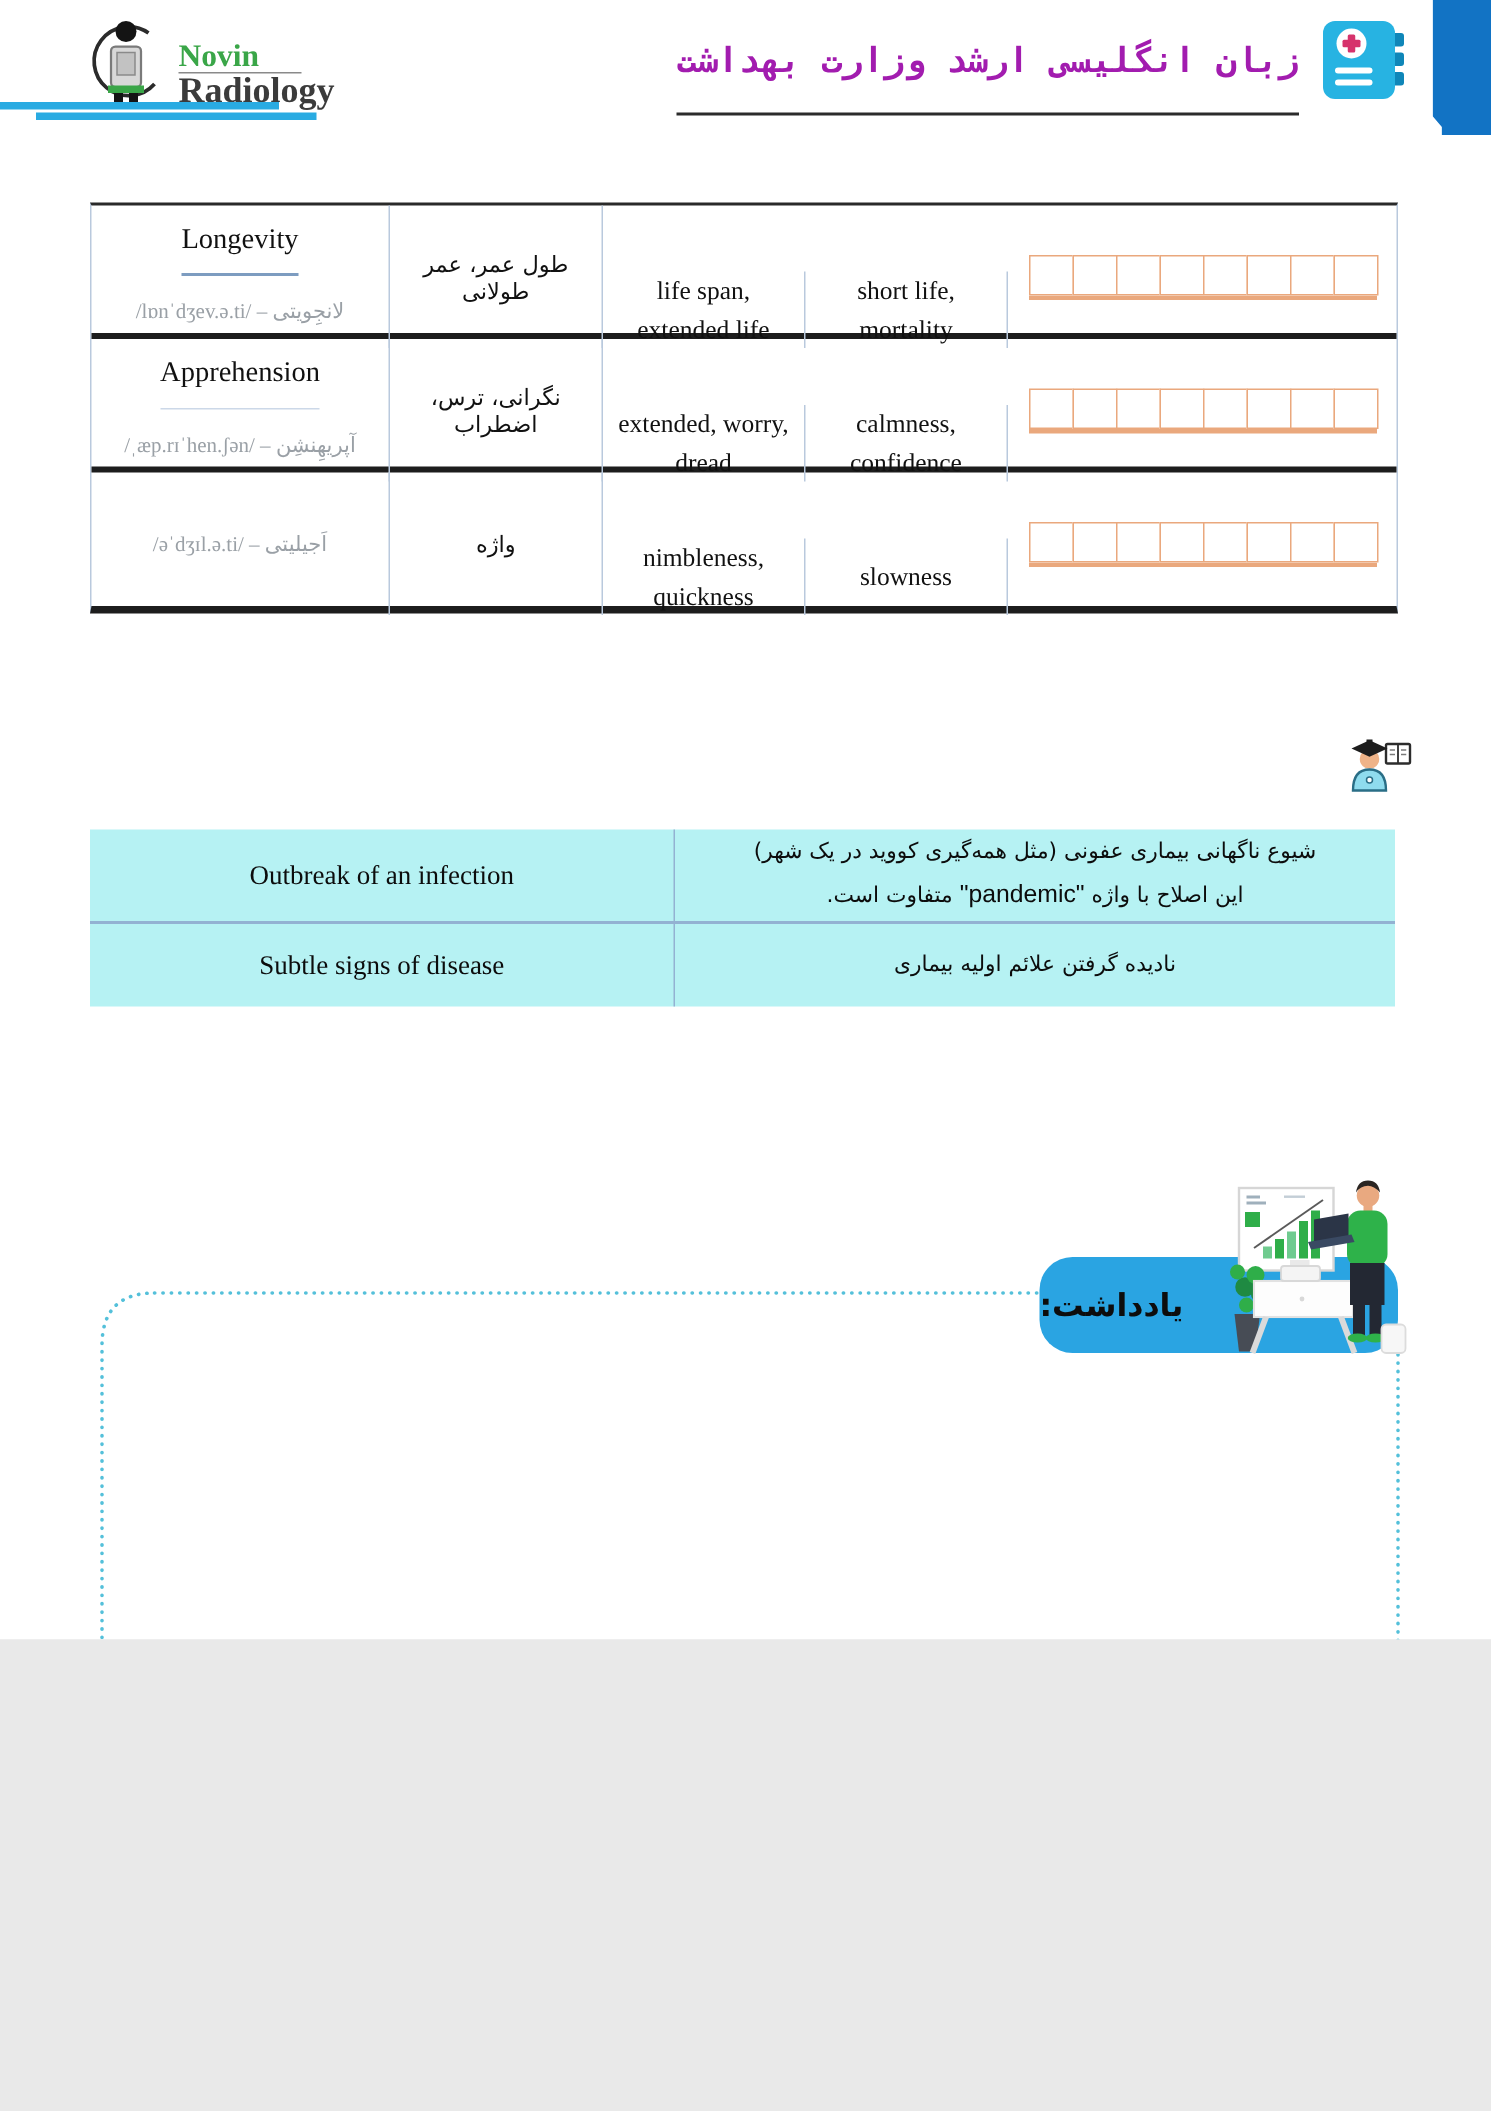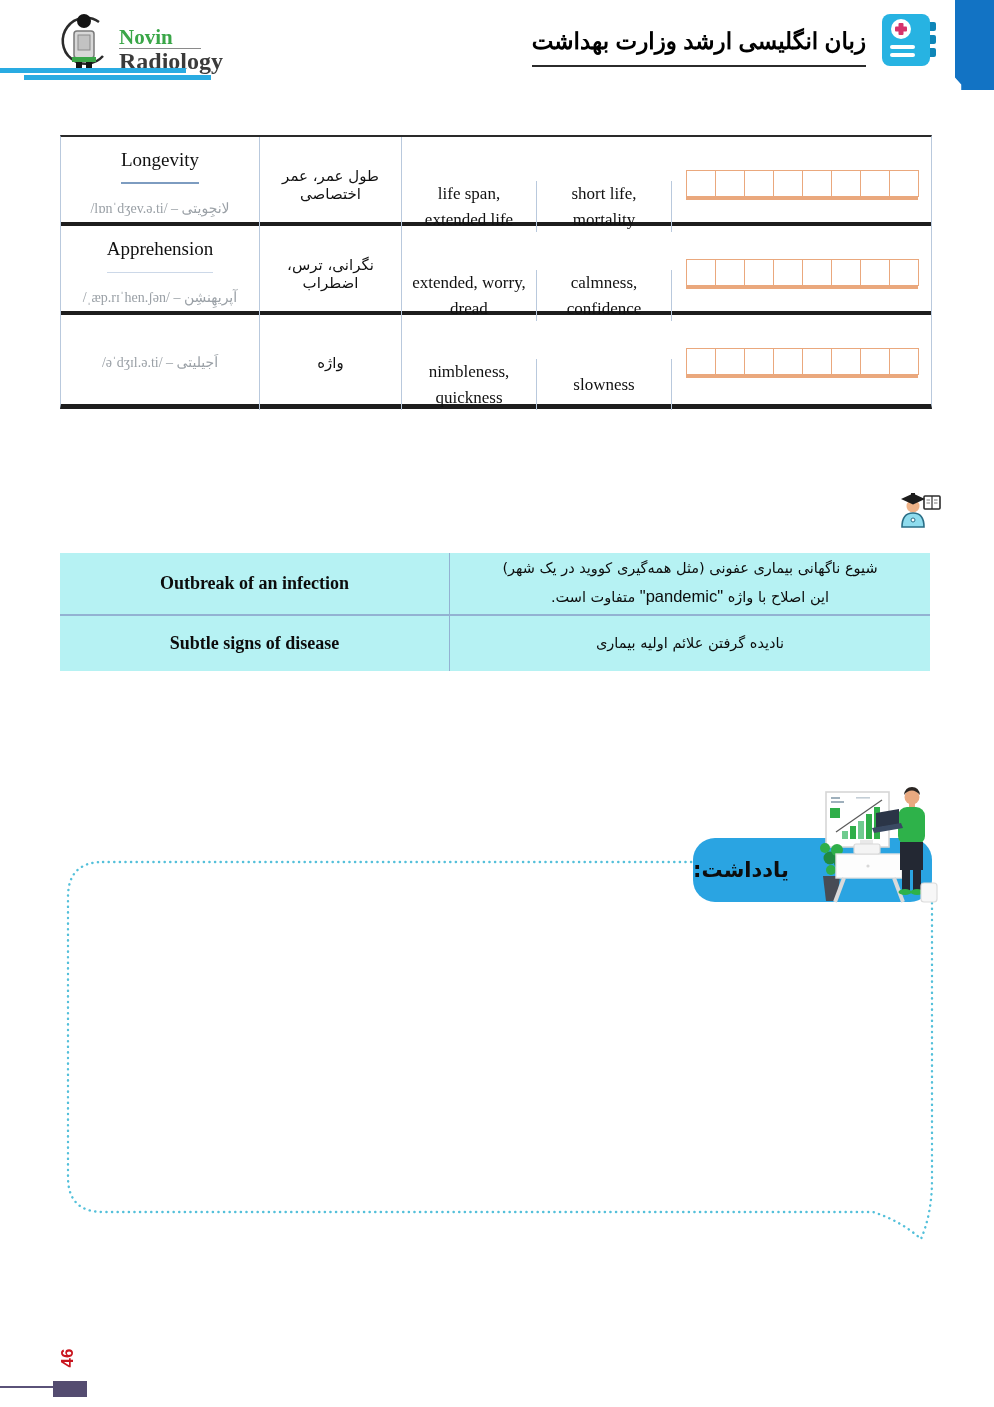--- a/index.html
+++ b/index.html
@@ -1,27 +1,27 @@
 <!DOCTYPE html>
 <html><head>
 <meta charset="utf-8">
 <style>
   * { margin:0; padding:0; box-sizing:border-box; }
   body { background:#e9e9e9; font-family:"Liberation Sans", sans-serif; }
-  .page { position:relative; width:994px; height:1407px; background:#ffffff; margin:0 auto; overflow:hidden; }
+  .page { position:relative; width:994px; height:1093px; background:#ffffff; margin:0 auto; overflow:hidden; }
 
   
   .logo { position:absolute; left:55px; top:12px; display:flex; align-items:flex-start; }
   .logo-text { margin-left:6px; margin-top:14px; font-family:"Liberation Serif", serif; line-height:1.05; }
   .logo-novin { color:#3aa648; font-size:21px; font-weight:bold; border-bottom:1px solid #8a8a8a; display:inline-block; padding-right:28px; }
   .logo-radiology { color:#3b3b3b; font-size:24px; font-weight:bold; }
   .cyan-line1 { position:absolute; left:0px; top:68px; width:186px; height:5px; background:#29abe2; }
   .cyan-line2 { position:absolute; left:24px; top:75px; width:187px; height:5px; background:#29abe2; }
 
-  .page-title { position:absolute; right:128px; top:28px; direction:rtl; font-size:23px; font-weight:bold; color:#000000; border-bottom:2.5px solid #2b2b2b; padding-bottom:10px; font-family:Liberation Sans, sans-serif; }
+  .page-title { position:absolute; right:128px; top:28px; direction:rtl; font-size:23px; font-weight:bold; color:#a21caf; border-bottom:2.5px solid #2b2b2b; padding-bottom:20px; font-family:Liberation Mono, monospace; }
   .notebook-icon { position:absolute; left:878px; top:10px; }
   .corner-bar { position:absolute; left:955px; top:0; width:39px; height:90px; background:#1273c4;
     clip-path:polygon(0 0, 100% 0, 100% 100%, 16% 100%, 16% 94%, 0 86%); }
 
   
   .vocab-table { position:absolute; left:60px; top:135px; width:872px; border-top:2px solid #2a2a2a; border-bottom:5px solid #1d1d1d; border-left:1px solid #b9c9dd; border-right:1px solid #b9c9dd; }
   .vrow { display:grid; grid-template-columns:199px 142px 135px 135px 259px; height:89px; }
   .vrow.sep { border-bottom:4px solid #1d1d1d; }
   .vcell { border-right:1px solid #b9c9dd; display:flex; align-items:center; justify-content:center; text-align:center; }
   .vcell:last-child { border-right:none; }
@@ -39,21 +39,21 @@
   
   .section-head { position:absolute; right:52px; top:490px; display:flex; align-items:flex-end; }
   .section-title { direction:rtl; font-family:"DejaVu Sans", sans-serif; font-size:20px; font-weight:bold; color:#0c0c0c; padding-bottom:2px; }
   .scholar { margin-left:2px; margin-bottom:6px; }
 
   
   .terms-table { position:absolute; left:60px; top:553px; width:870px; background:#b6f2f3; }
   .trow { display:grid; grid-template-columns:390px 480px; }
   .trow1 { height:63px; border-bottom:2px solid #93b2d2; }
   .trow2 { height:55px; }
-  .term { display:flex; align-items:center; justify-content:center; font-family:"Liberation Serif", serif; font-size:18px; font-weight:bold; color:#0c0c0c; border-right:1.5px solid #93b2d2; text-align:center; }
+  .term { display:flex; align-items:center; justify-content:center; font-family:"Liberation Serif", serif; font-size:18px; font-weight:normal; color:#0c0c0c; border-right:1.5px solid #93b2d2; text-align:center; }
   .desc { direction:rtl; display:flex; flex-direction:column; align-items:center; justify-content:center; font-family:"DejaVu Sans", sans-serif; font-size:14.5px; color:#0c0c0c; line-height:1.75; text-align:center; }
   .latin-term { direction:ltr; unicode-bidi:embed; font-family:"Liberation Sans", sans-serif; font-size:16.5px; }
 
   
   .bubble-svg { position:absolute; left:55px; top:855px; z-index:1; }
   .note-box { position:absolute; left:693px; top:838px; width:239px; height:64px; background:#2aa4e2; border-radius:22px; z-index:2; display:flex; align-items:center; }
   .note-label { direction:rtl; font-family:"DejaVu Sans", sans-serif; font-size:21px; font-weight:bold; color:#0d0d0d; margin-right:58px; white-space:nowrap; }
   .illu { position:absolute; left:806px; top:780px; z-index:3; }
 
   
@@ -103,21 +103,21 @@
   </span>
   <div class="corner-bar"></div>
 
   <div class="vocab-table">
 
     <div class="vrow sep">
       <div class="vcell wordcell">
         <div class="word divider-strong">Longevity</div>
         <div class="phon">/lɒnˈdʒev.ə.ti/ – لانجِویتی</div>
       </div>
-      <div class="vcell fa">طول عمر، عمر اختصاصی</div>
+      <div class="vcell fa">طول عمر، عمر طولانی</div>
       <div class="vcell syn">life span, extended life</div>
       <div class="vcell syn">short life, mortality</div>
       <div class="vcell">
         <div class="boxes-wrap">
             <div class="boxes">
               <div class="abox"></div>
               <div class="abox"></div>
               <div class="abox"></div>
               <div class="abox"></div>
               <div class="abox"></div>

